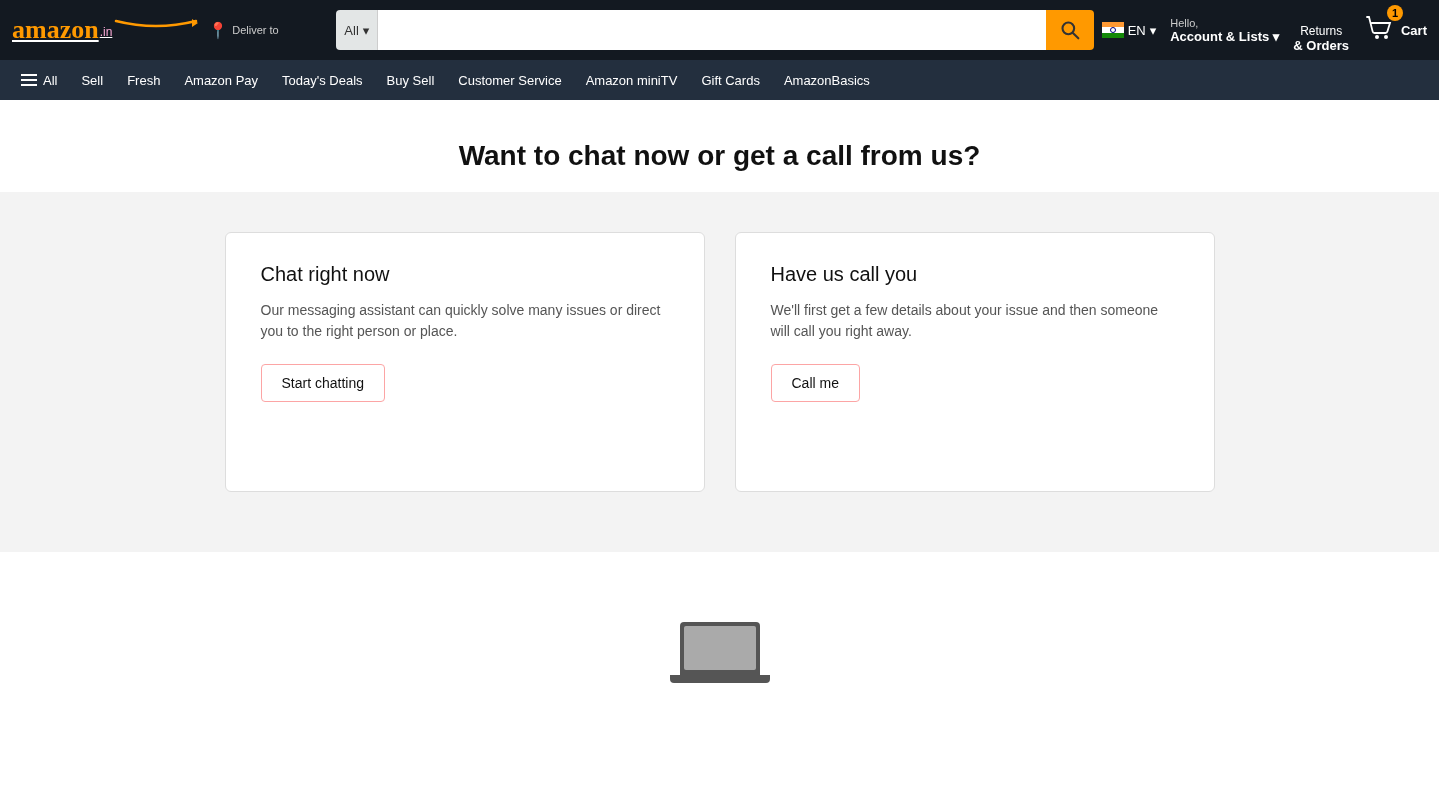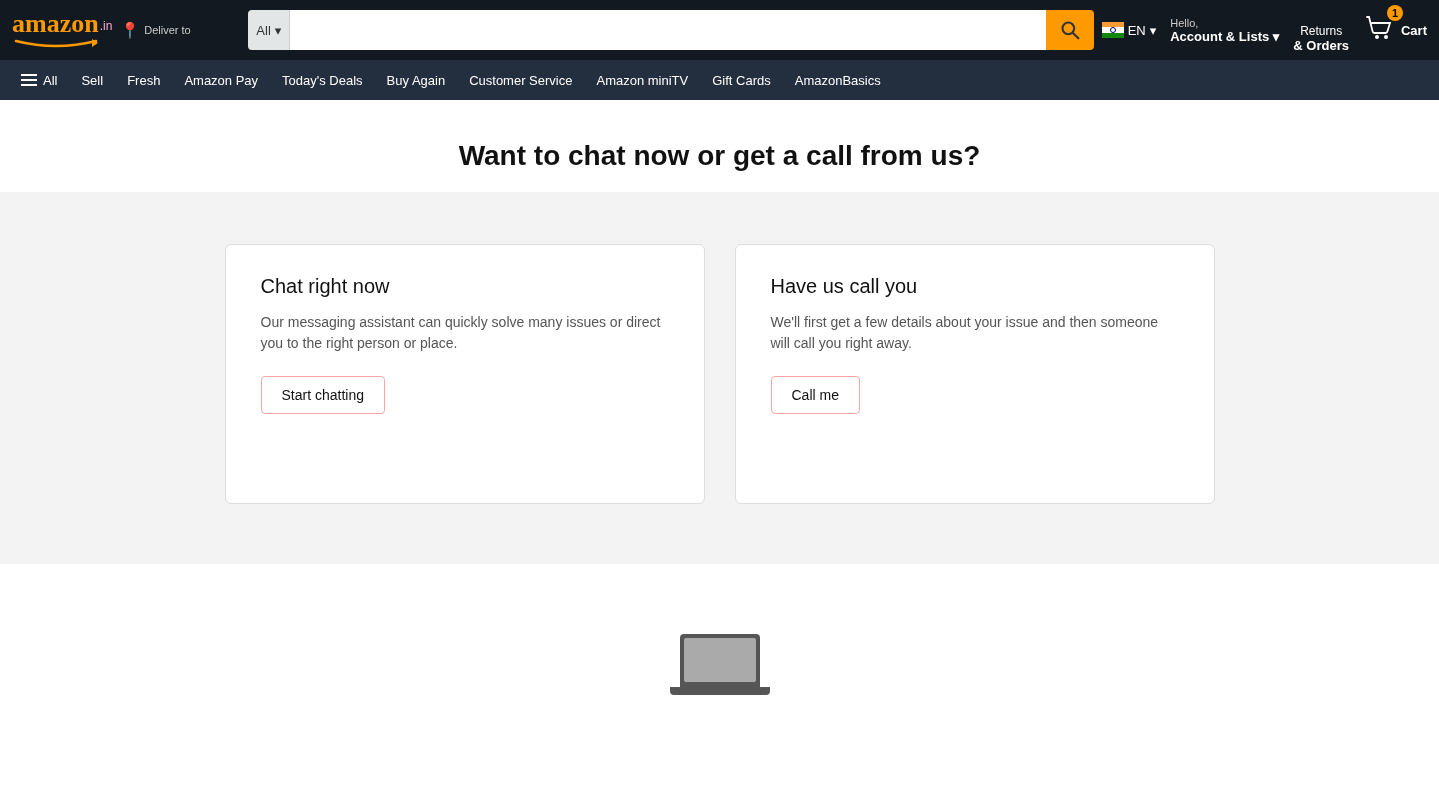--- a/index.html
+++ b/index.html
@@ -189,21 +189,20 @@
     .card {
       background: #fff;
       border: 1px solid #ddd;
       border-radius: 6px;
       padding: 30px 35px 35px;
       width: 480px;
       min-height: 260px;
       display: flex;
       flex-direction: column;
       gap: 14px;
-      margin-top: 12px;
     }
     .card-title {
       font-size: 20px;
       font-weight: 500;
       color: #111;
     }
     .card-description {
       font-size: 14px;
       color: #555;
       line-height: 1.5;
@@ -264,21 +263,21 @@
       border-radius: 0 0 4px 4px;
       margin-top: -2px;
     }
   </style>
 </head>
 <body>
 
 <header class="header">
 
   <div class="logo-area">
-    <div style="display:flex;flex-direction:column;align-items:flex-start;">
+    <div style="display:flex;flex-direction:row;align-items:flex-start;text-decoration:underline;">
       <div style="display:flex;align-items:baseline;gap:1px;">
         <span class="logo-text">amazon</span>
         <span class="logo-in">.in</span>
       </div>
 
       <svg width="88" height="12" viewBox="0 0 88 12">
         <path d="M4 4 Q44 14 84 4" stroke="#FF9900" stroke-width="2.5" fill="none" stroke-linecap="round"></path>
         <polygon points="80,2 86,6 80,10" fill="#FF9900"></polygon>
       </svg>
     </div>
@@ -352,21 +351,21 @@
       <span></span>
         <span></span>
         <span></span>
     </div>
     <span>All</span>
   </div>
   <div class="nav-item">Sell</div>
   <div class="nav-item">Fresh</div>
   <div class="nav-item">Amazon Pay</div>
   <div class="nav-item">Today's Deals</div>
-  <div class="nav-item">Buy Again</div>
+  <div class="nav-item">Buy Sell</div>
   <div class="nav-item">Customer Service</div>
   <div class="nav-item">Amazon miniTV</div>
   <div class="nav-item">Gift Cards</div>
   <div class="nav-item">AmazonBasics</div>
 </nav>
 
 <div class="main-title-area">
   <h1 class="main-title">Want to chat now or get a call from us?</h1>
 </div>
 

